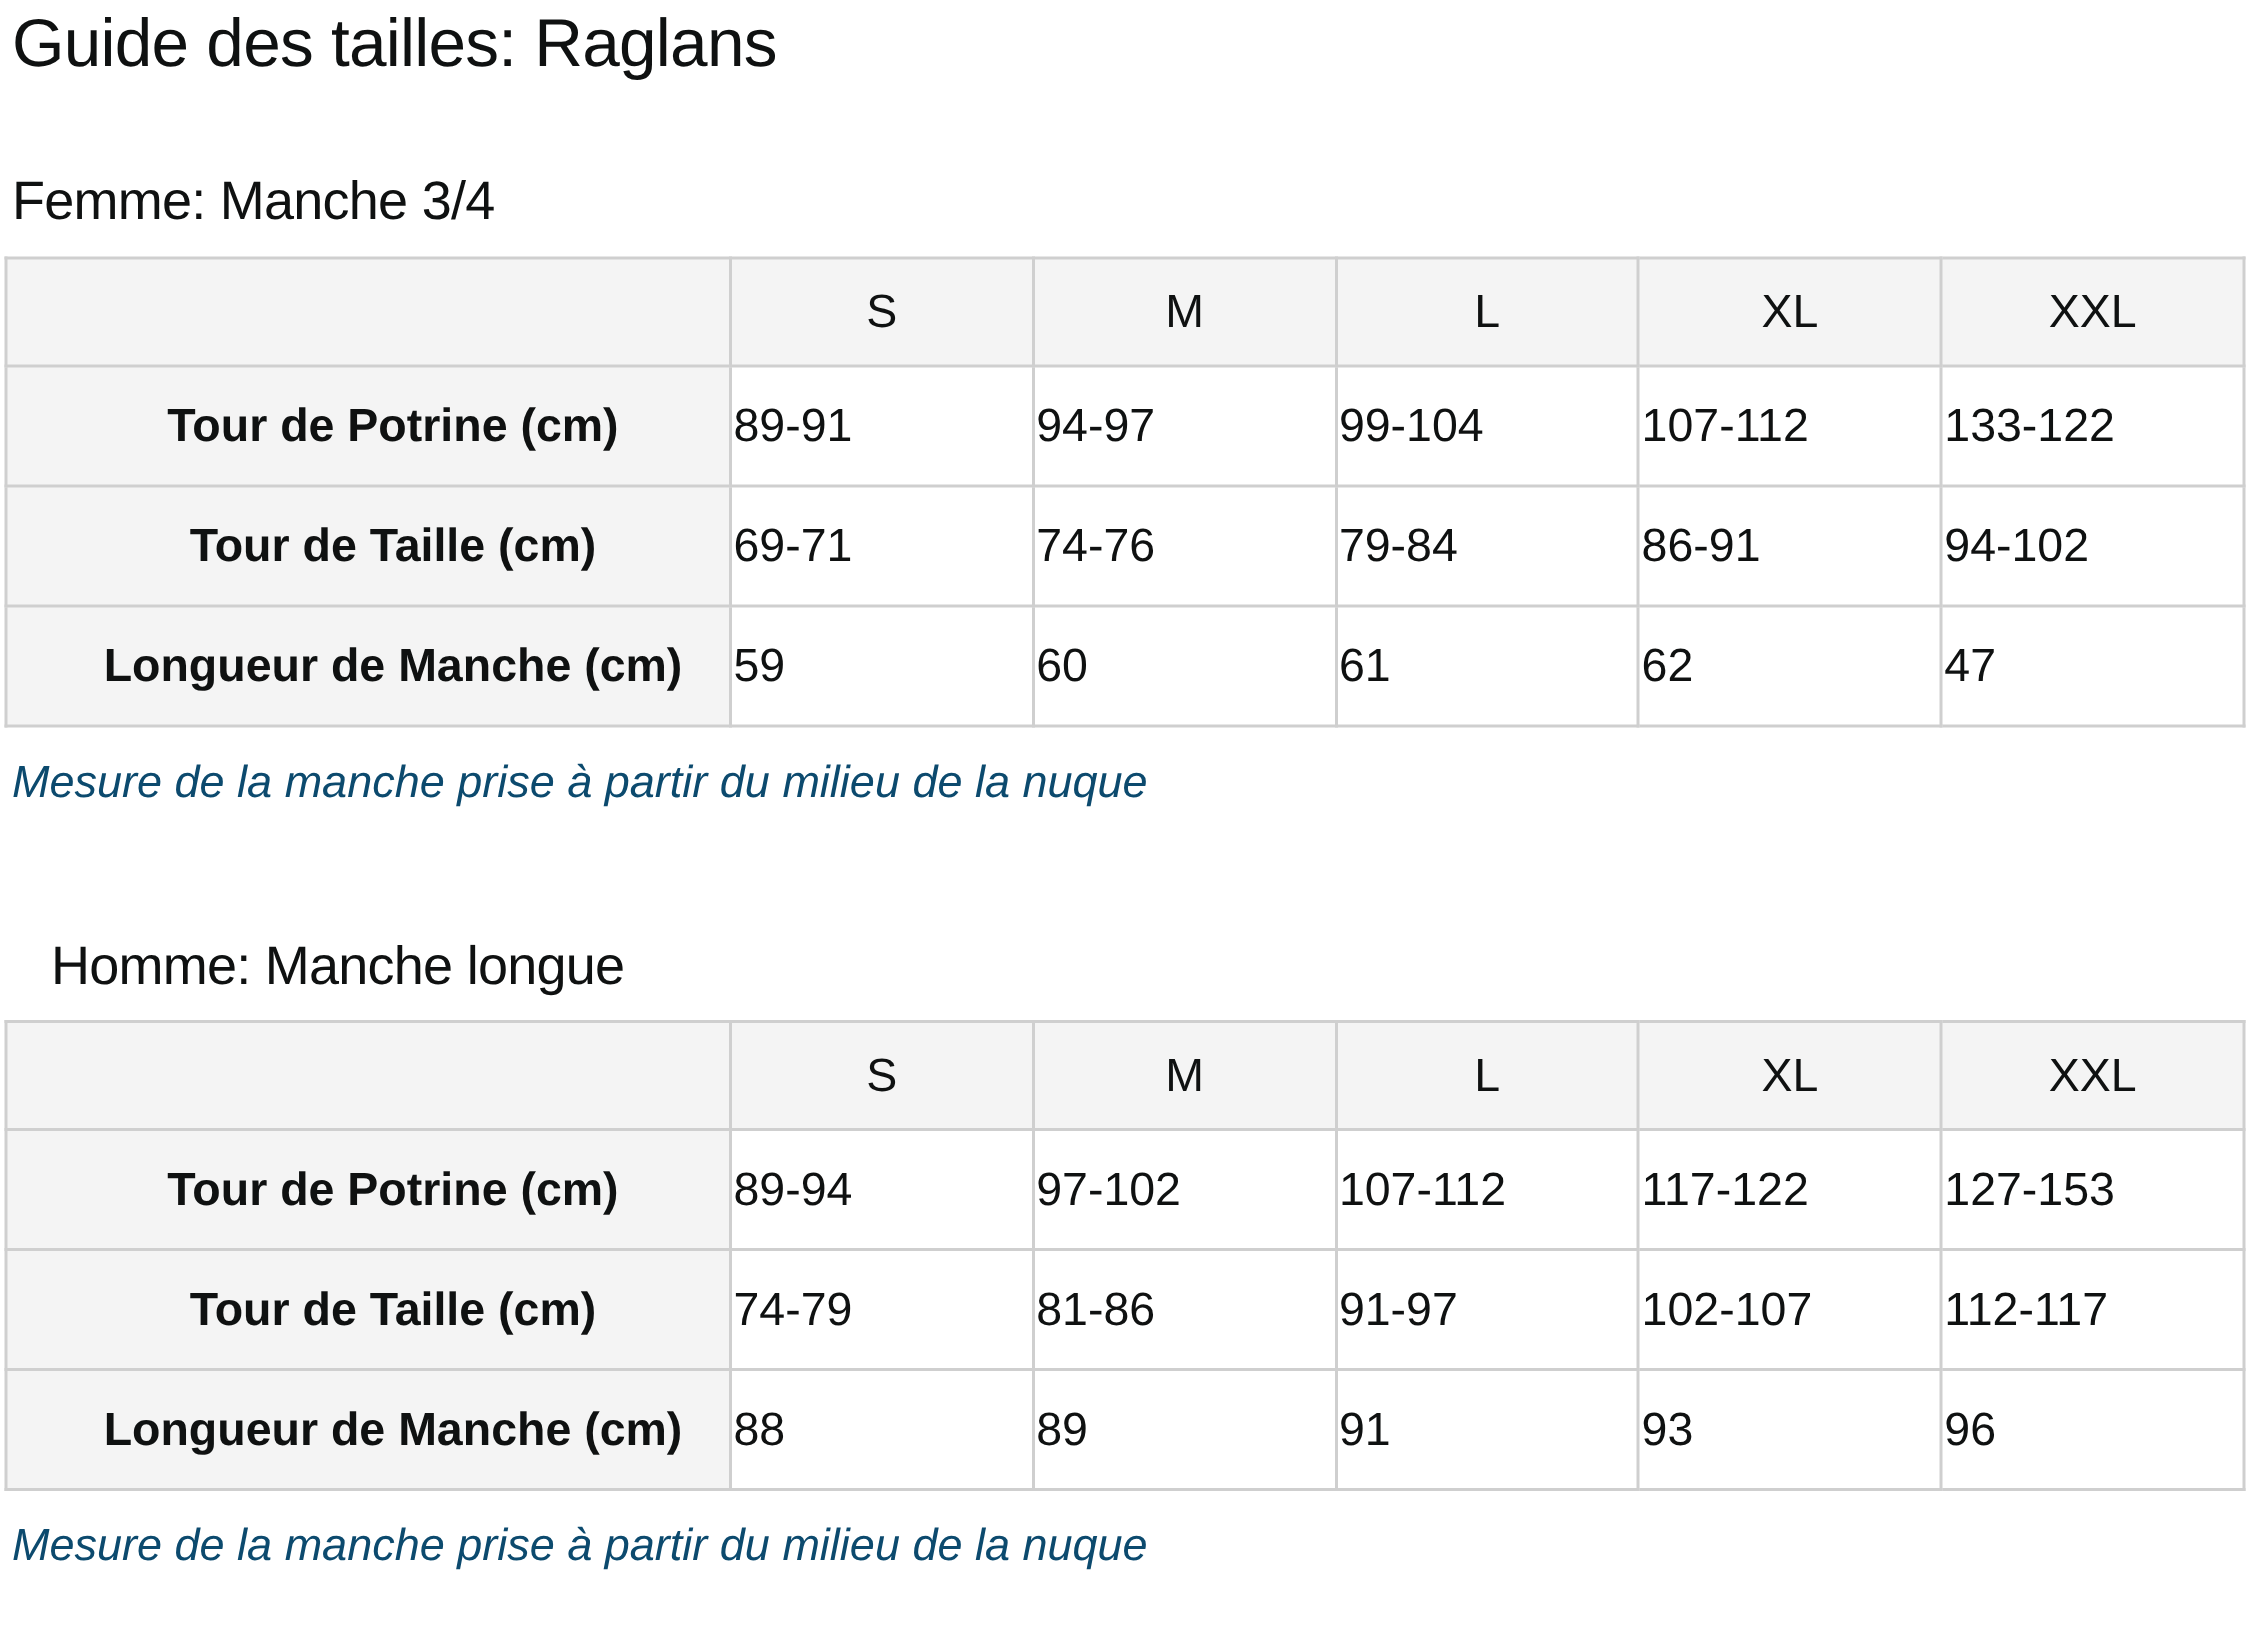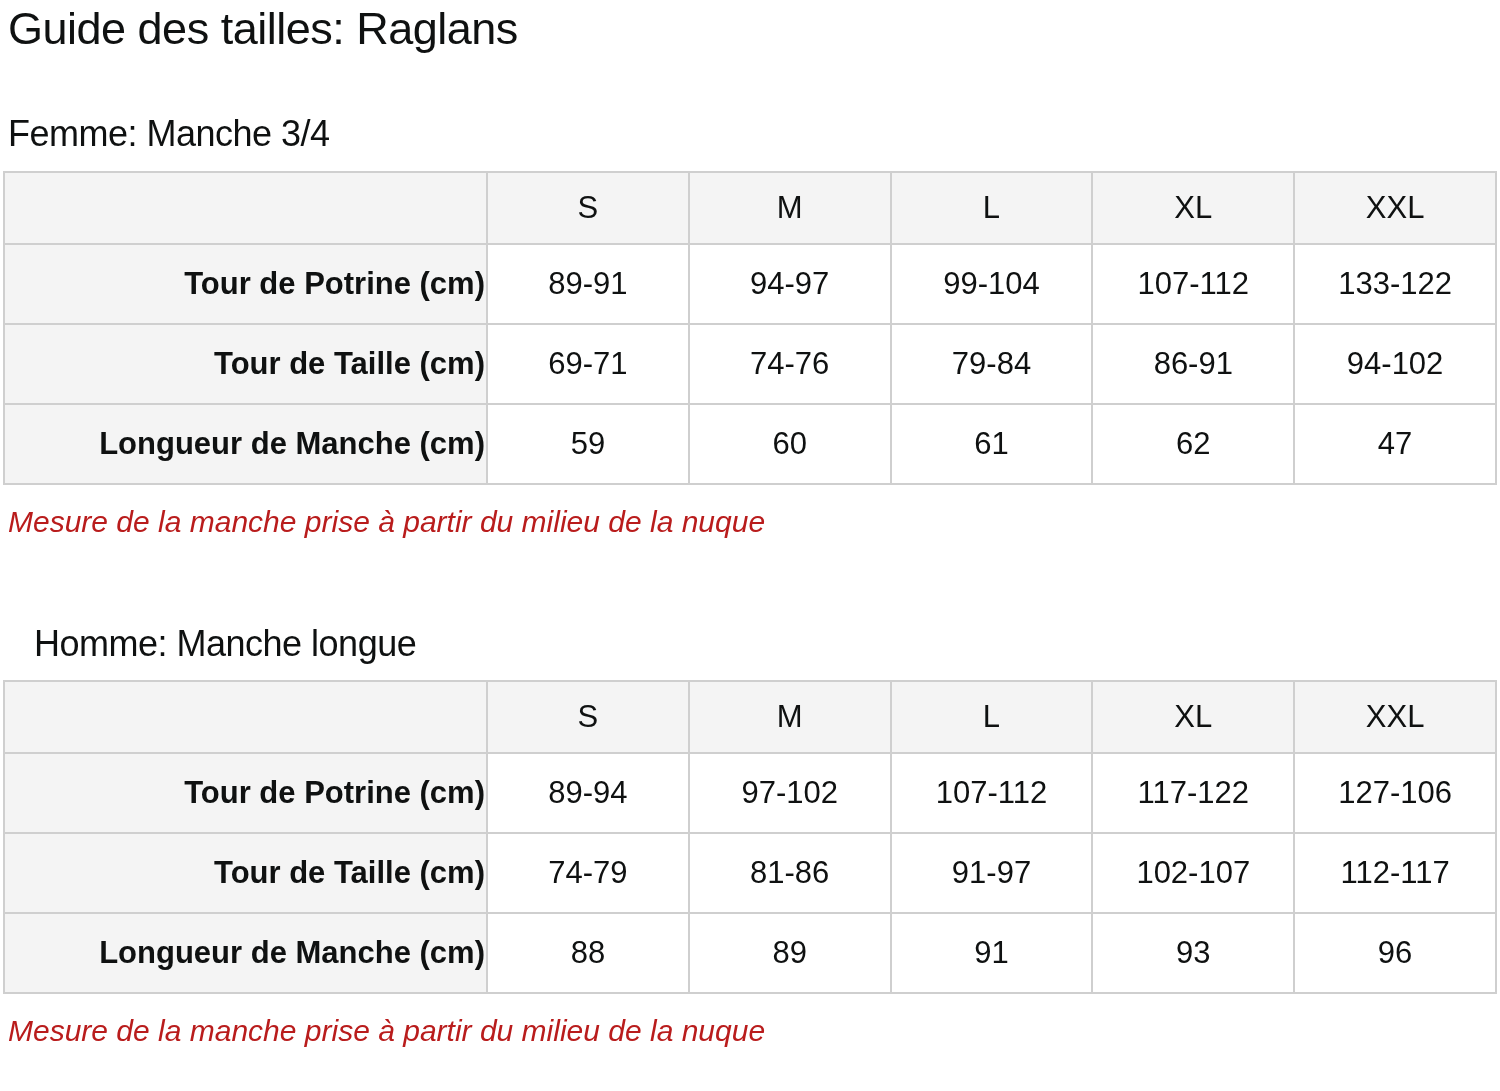--- a/index.html
+++ b/index.html
@@ -49,36 +49,36 @@
   .size-table thead th {
     background: #f4f4f4;
     font-weight: 400;
     text-align: center;
     height: 72px;
   }
   .size-table col.label-col { width: 483px; }
   .size-table tbody th {
     background: #f4f4f4;
     font-weight: 700;
-    text-align: right;
+    text-align: center;
     padding-left: 34px;
     height: 80px;
   }
   .size-table tbody td {
     background: #ffffff;
-    text-align: center;
+    text-align: left;
     font-weight: 400;
     height: 80px;
   }
   p.note {
     font-style: italic;
     font-size: 30px;
     line-height: 1.2;
     margin: 19px 0 0 5px;
-    color: #b91c1c;
+    color: #0c4a6e;
   }
 </style>
 </head>
 <body>
 
 <div class="page">
 
   <h1 class="page-title">Guide des tailles: Raglans</h1>
 
   <section>
@@ -156,21 +156,21 @@
           <th>XXL</th>
         </tr>
       </thead>
       <tbody>
         <tr>
           <th>Tour de Potrine (cm)</th>
           <td>89-94</td>
           <td>97-102</td>
           <td>107-112</td>
           <td>117-122</td>
-          <td>127-106</td>
+          <td>127-153</td>
         </tr>
         <tr>
           <th>Tour de Taille (cm)</th>
           <td>74-79</td>
           <td>81-86</td>
           <td>91-97</td>
           <td>102-107</td>
           <td>112-117</td>
         </tr>
         <tr>

